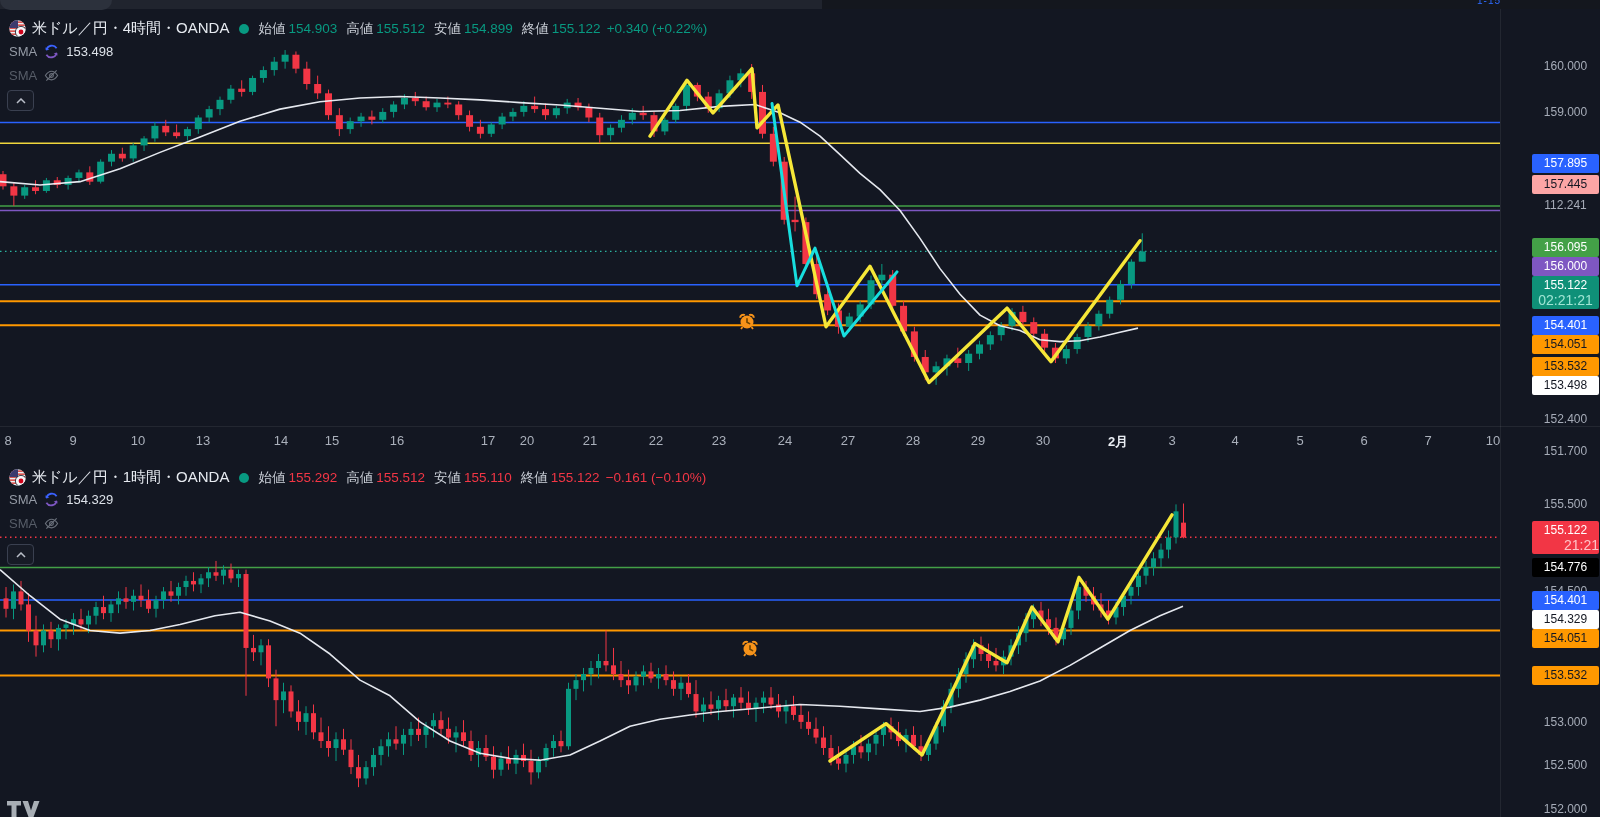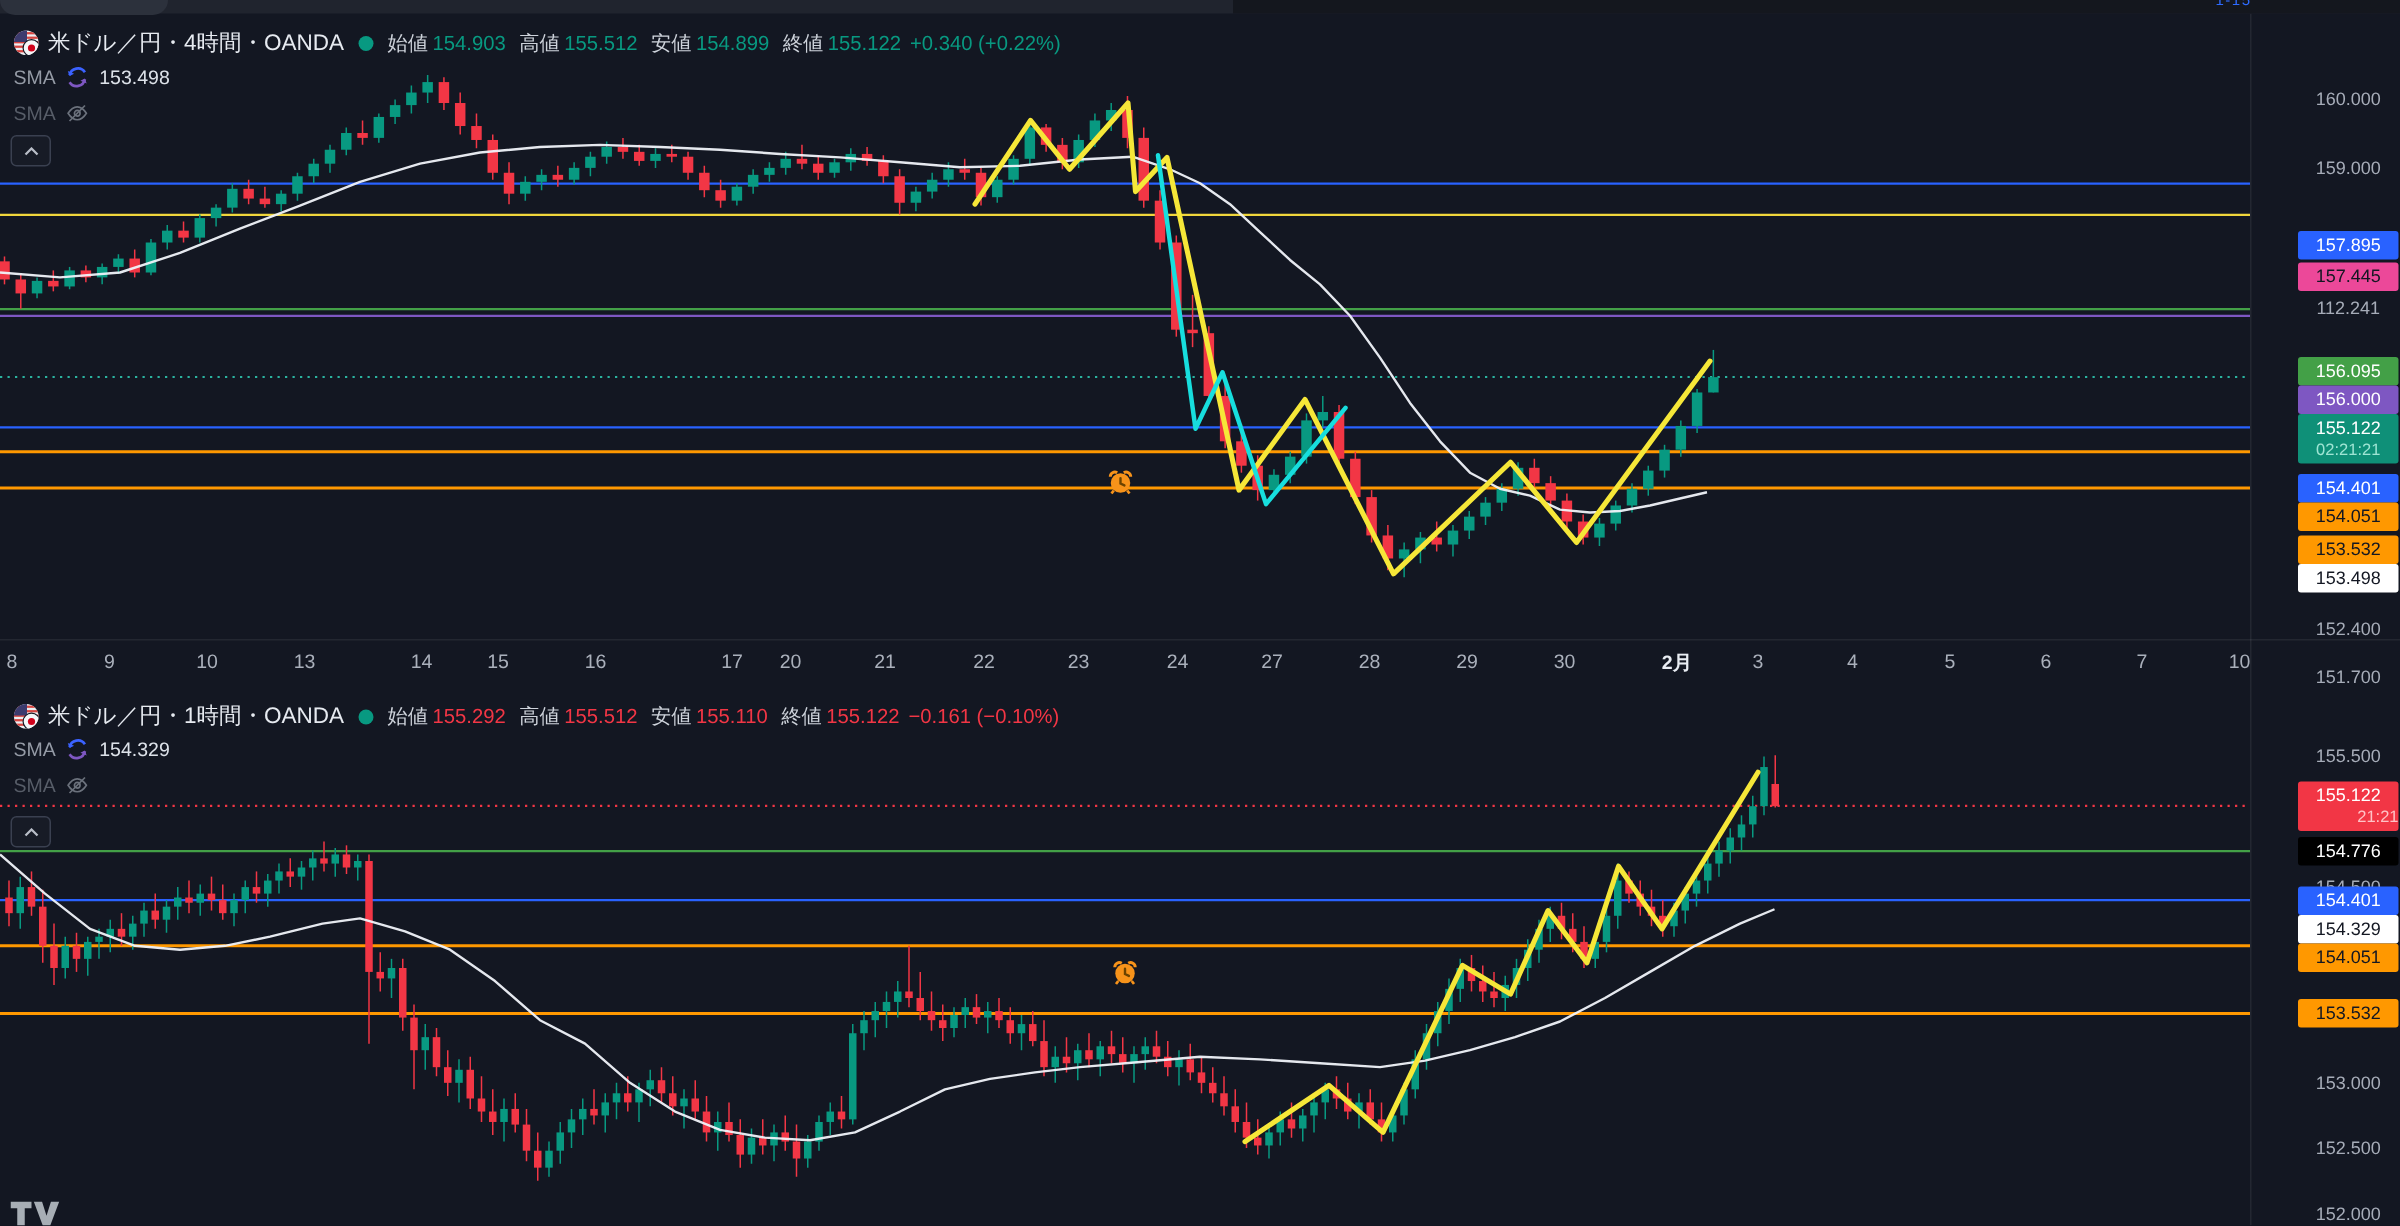--- a/index.html
+++ b/index.html
@@ -23,21 +23,21 @@
   .p1 .val,.p1 .chg{color:#f23645}
   .mdot{width:10px;height:10px;border-radius:50%;background:#089981;margin-left:10px;display:inline-block}
   .srow{position:absolute;left:9px;display:flex;align-items:center;gap:7px;z-index:6;font-size:13px;color:#959ba6}
   .srow .sma-val{color:#dde2e9}
   .srow.dim{color:#575d68}
   .collapse-btn{position:absolute;left:7px;width:27px;height:21px;border:1px solid #3a4050;border-radius:4px;
     background:#171b26;display:flex;align-items:center;justify-content:center;z-index:6;box-sizing:border-box;cursor:pointer}
   
   .plabel{position:absolute;left:1532px;width:67px;height:19px;line-height:19px;text-align:center;font-size:12px;
     z-index:3;border-radius:2px;font-weight:400}
-  .plabel .cd{font-size:11px;line-height:13px}
+  .plabel .cd{font-size:14px;line-height:13px}
   .plabel.two{height:33px;line-height:17px;padding-top:1px;box-sizing:border-box}
   .ptick{position:absolute;left:1532px;width:67px;text-align:center;font-size:12px;color:#a6acb8;z-index:1}
   .tlabel{position:absolute;font-size:13px;color:#aab0bb;transform:translateX(-50%);top:5px}
   .tlabel.bold{color:#e9edf3;font-weight:700}
   #time-axis{position:absolute;left:0;top:428px;width:1500px;height:26px;z-index:2}
   .logo{position:absolute;left:7px;top:801px;z-index:6;opacity:.85}
 </style>
 </head>
 <body>
 
@@ -617,21 +617,21 @@
   <div class="time-sep"></div>
   <div class="axis-vline"></div>
 
   <div id="lab0" style="position: absolute; left: 0px; top: 10px; width: 1292px; height: 413px; z-index: 3; pointer-events: none; margin-top: 41px;">
       <div class="ptick" style="top: 7.5px;">160.000</div>
       <div class="ptick" style="top: 54px;">159.000</div>
       <div class="ptick" style="top: 147px;">112.241</div>
       <div class="ptick" style="top: 360.9px;">152.400</div>
       <div class="ptick" style="top: 393.45px;">151.700</div>
       <div class="plabel" style="top: 102.882px; background: rgb(41, 98, 255); color: rgb(255, 255, 255);">157.895</div>
-      <div class="plabel" style="top: 123.808px; background: #ec4899; color: rgb(19, 23, 34);">157.445</div>
+      <div class="plabel" style="top: 123.808px; background: #fca5a5; color: rgb(19, 23, 34);">157.445</div>
       <div class="plabel" style="top: 186.583px; background: rgb(67, 160, 71); color: rgb(255, 255, 255);">156.095</div>
       <div class="plabel" style="top: 205.583px; background: rgb(126, 87, 194); color: rgb(255, 255, 255);">156.000</div>
       <div class="plabel two" style="top: 224.827px; background: rgb(15, 144, 120); color: rgb(255, 255, 255);">
         <div>155.122</div>
         <div class="cd" style="color: rgb(159, 229, 212);">02:21:21</div>
       </div>
       <div class="plabel" style="top: 265.353px; background: rgb(41, 98, 255); color: rgb(255, 255, 255);">154.401</div>
       <div class="plabel" style="top: 284.353px; background: rgb(255, 152, 0); color: rgb(19, 23, 34);">154.051</div>
       <div class="plabel" style="top: 305.762px; background: rgb(255, 152, 0); color: rgb(19, 23, 34);">153.532</div>
       <div class="plabel" style="top: 324.762px; background: rgb(255, 255, 255); color: rgb(19, 23, 34);">153.498</div>

